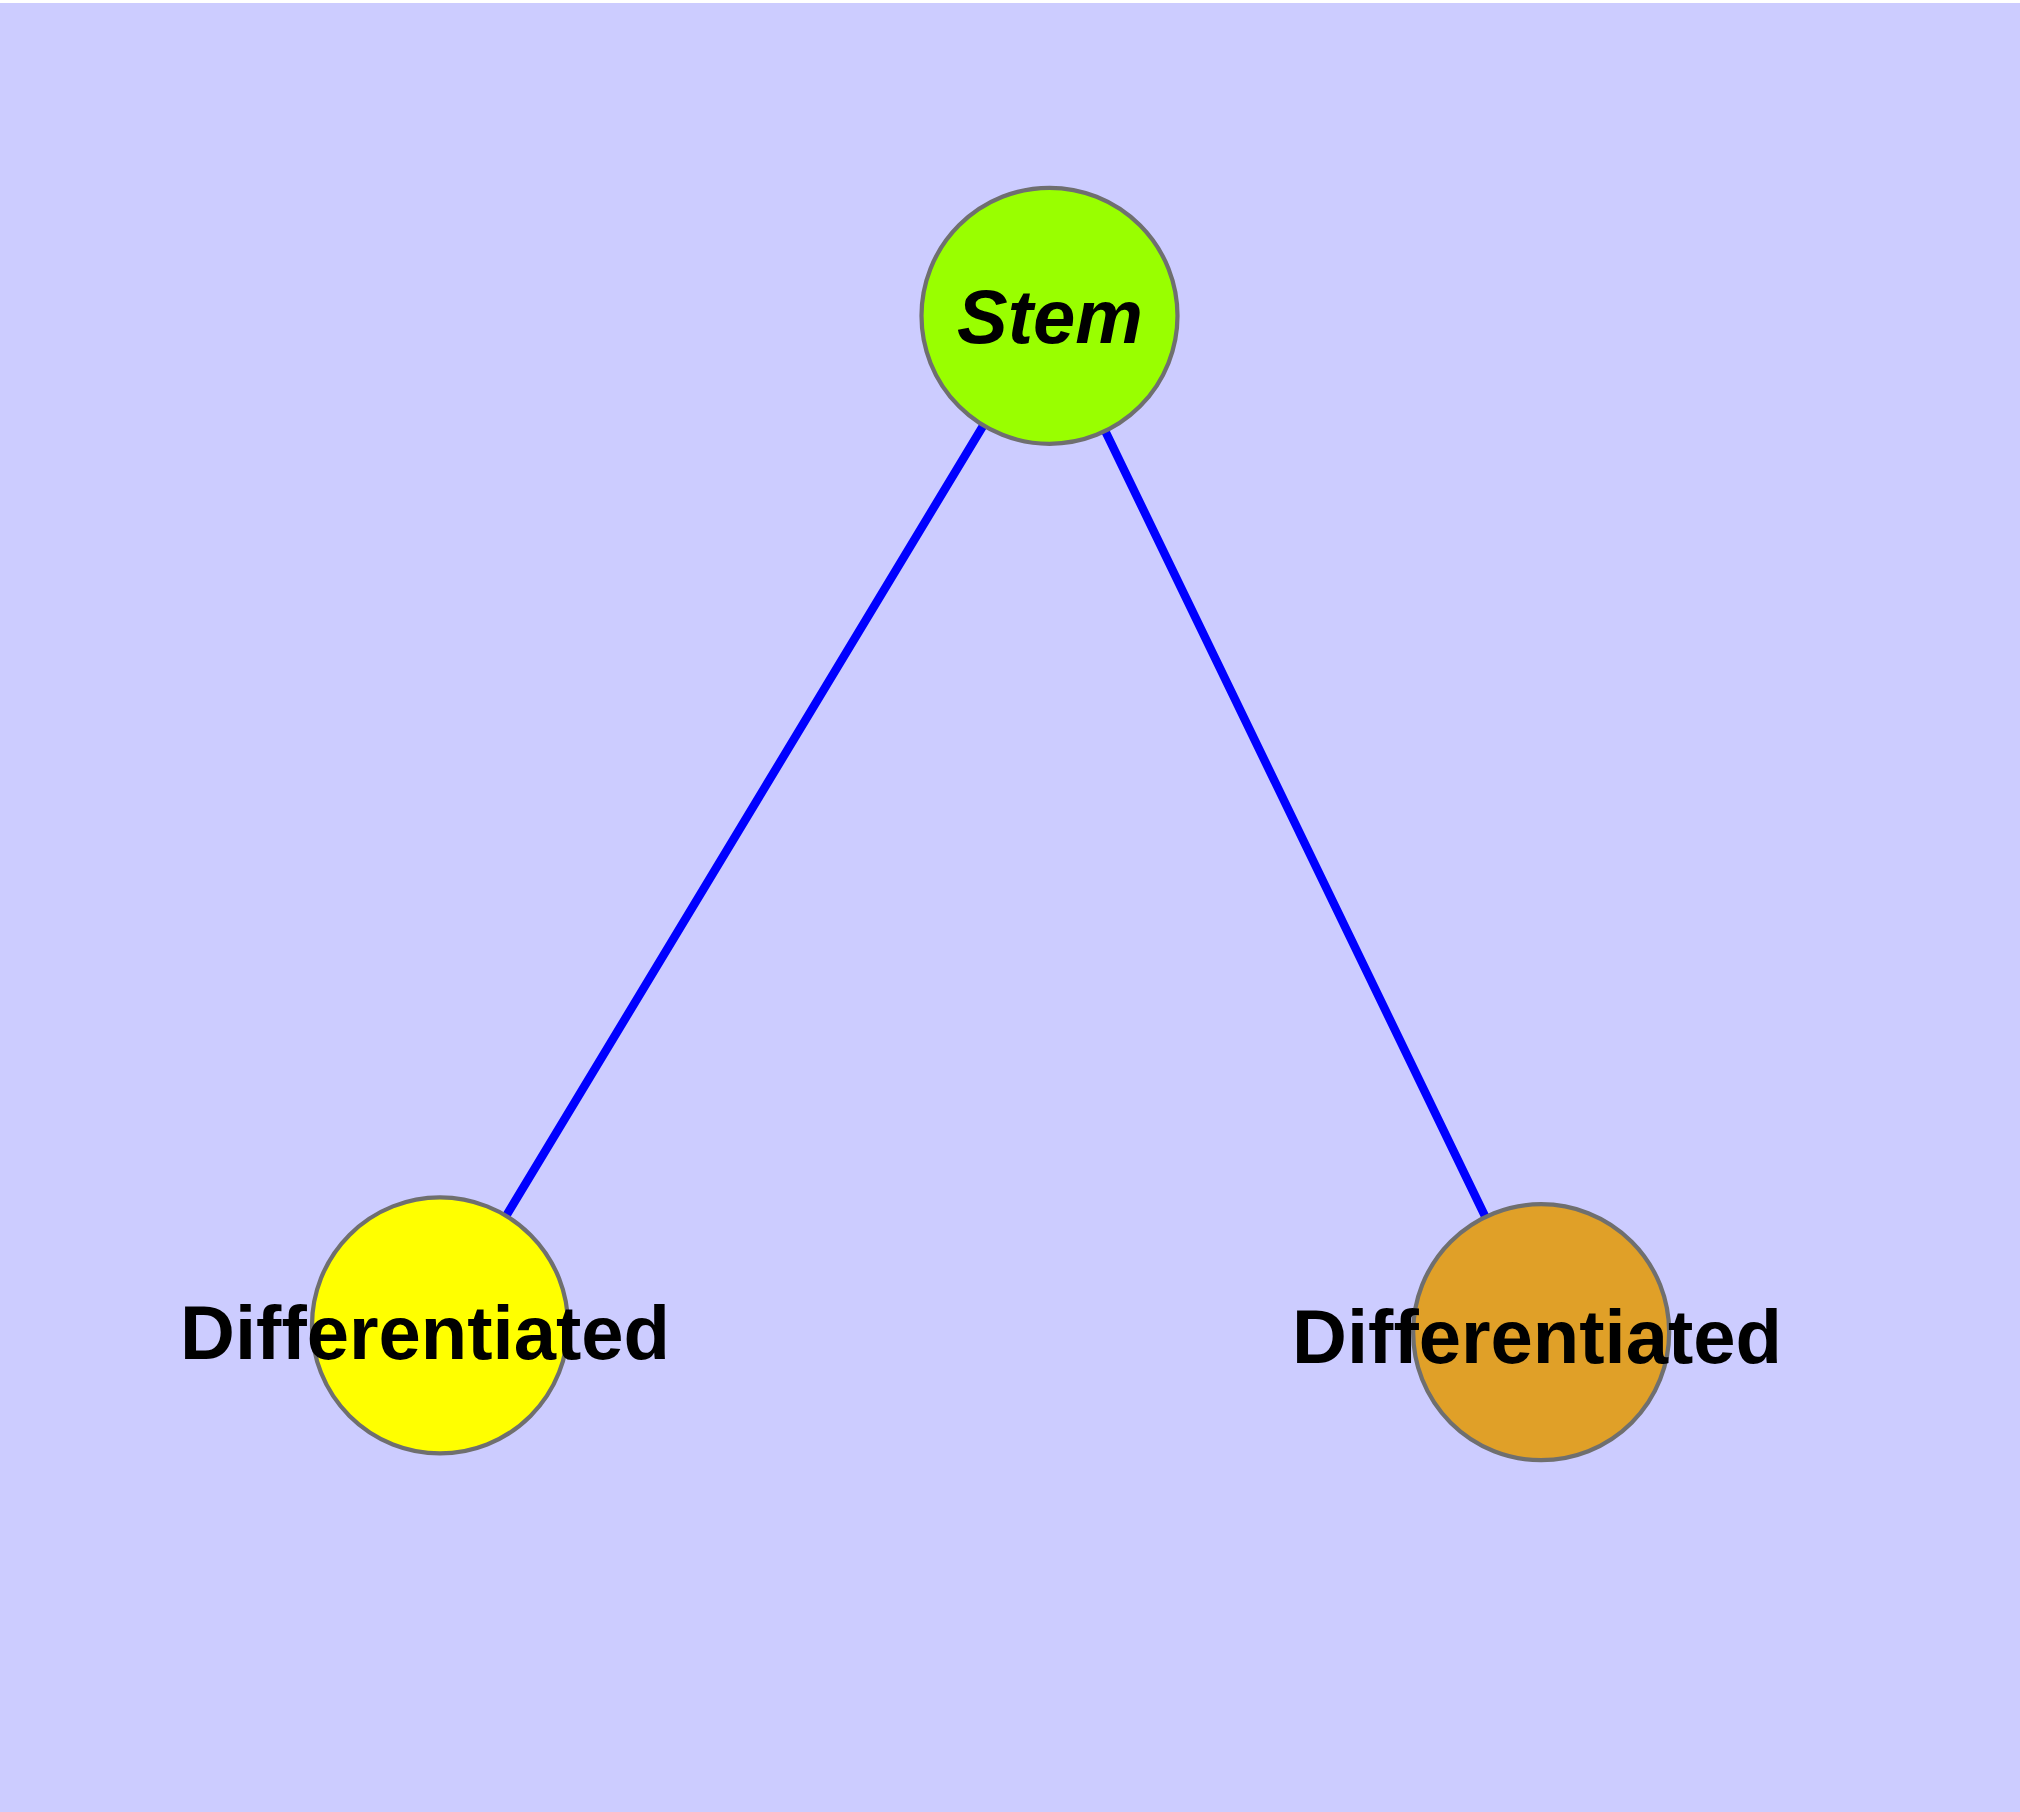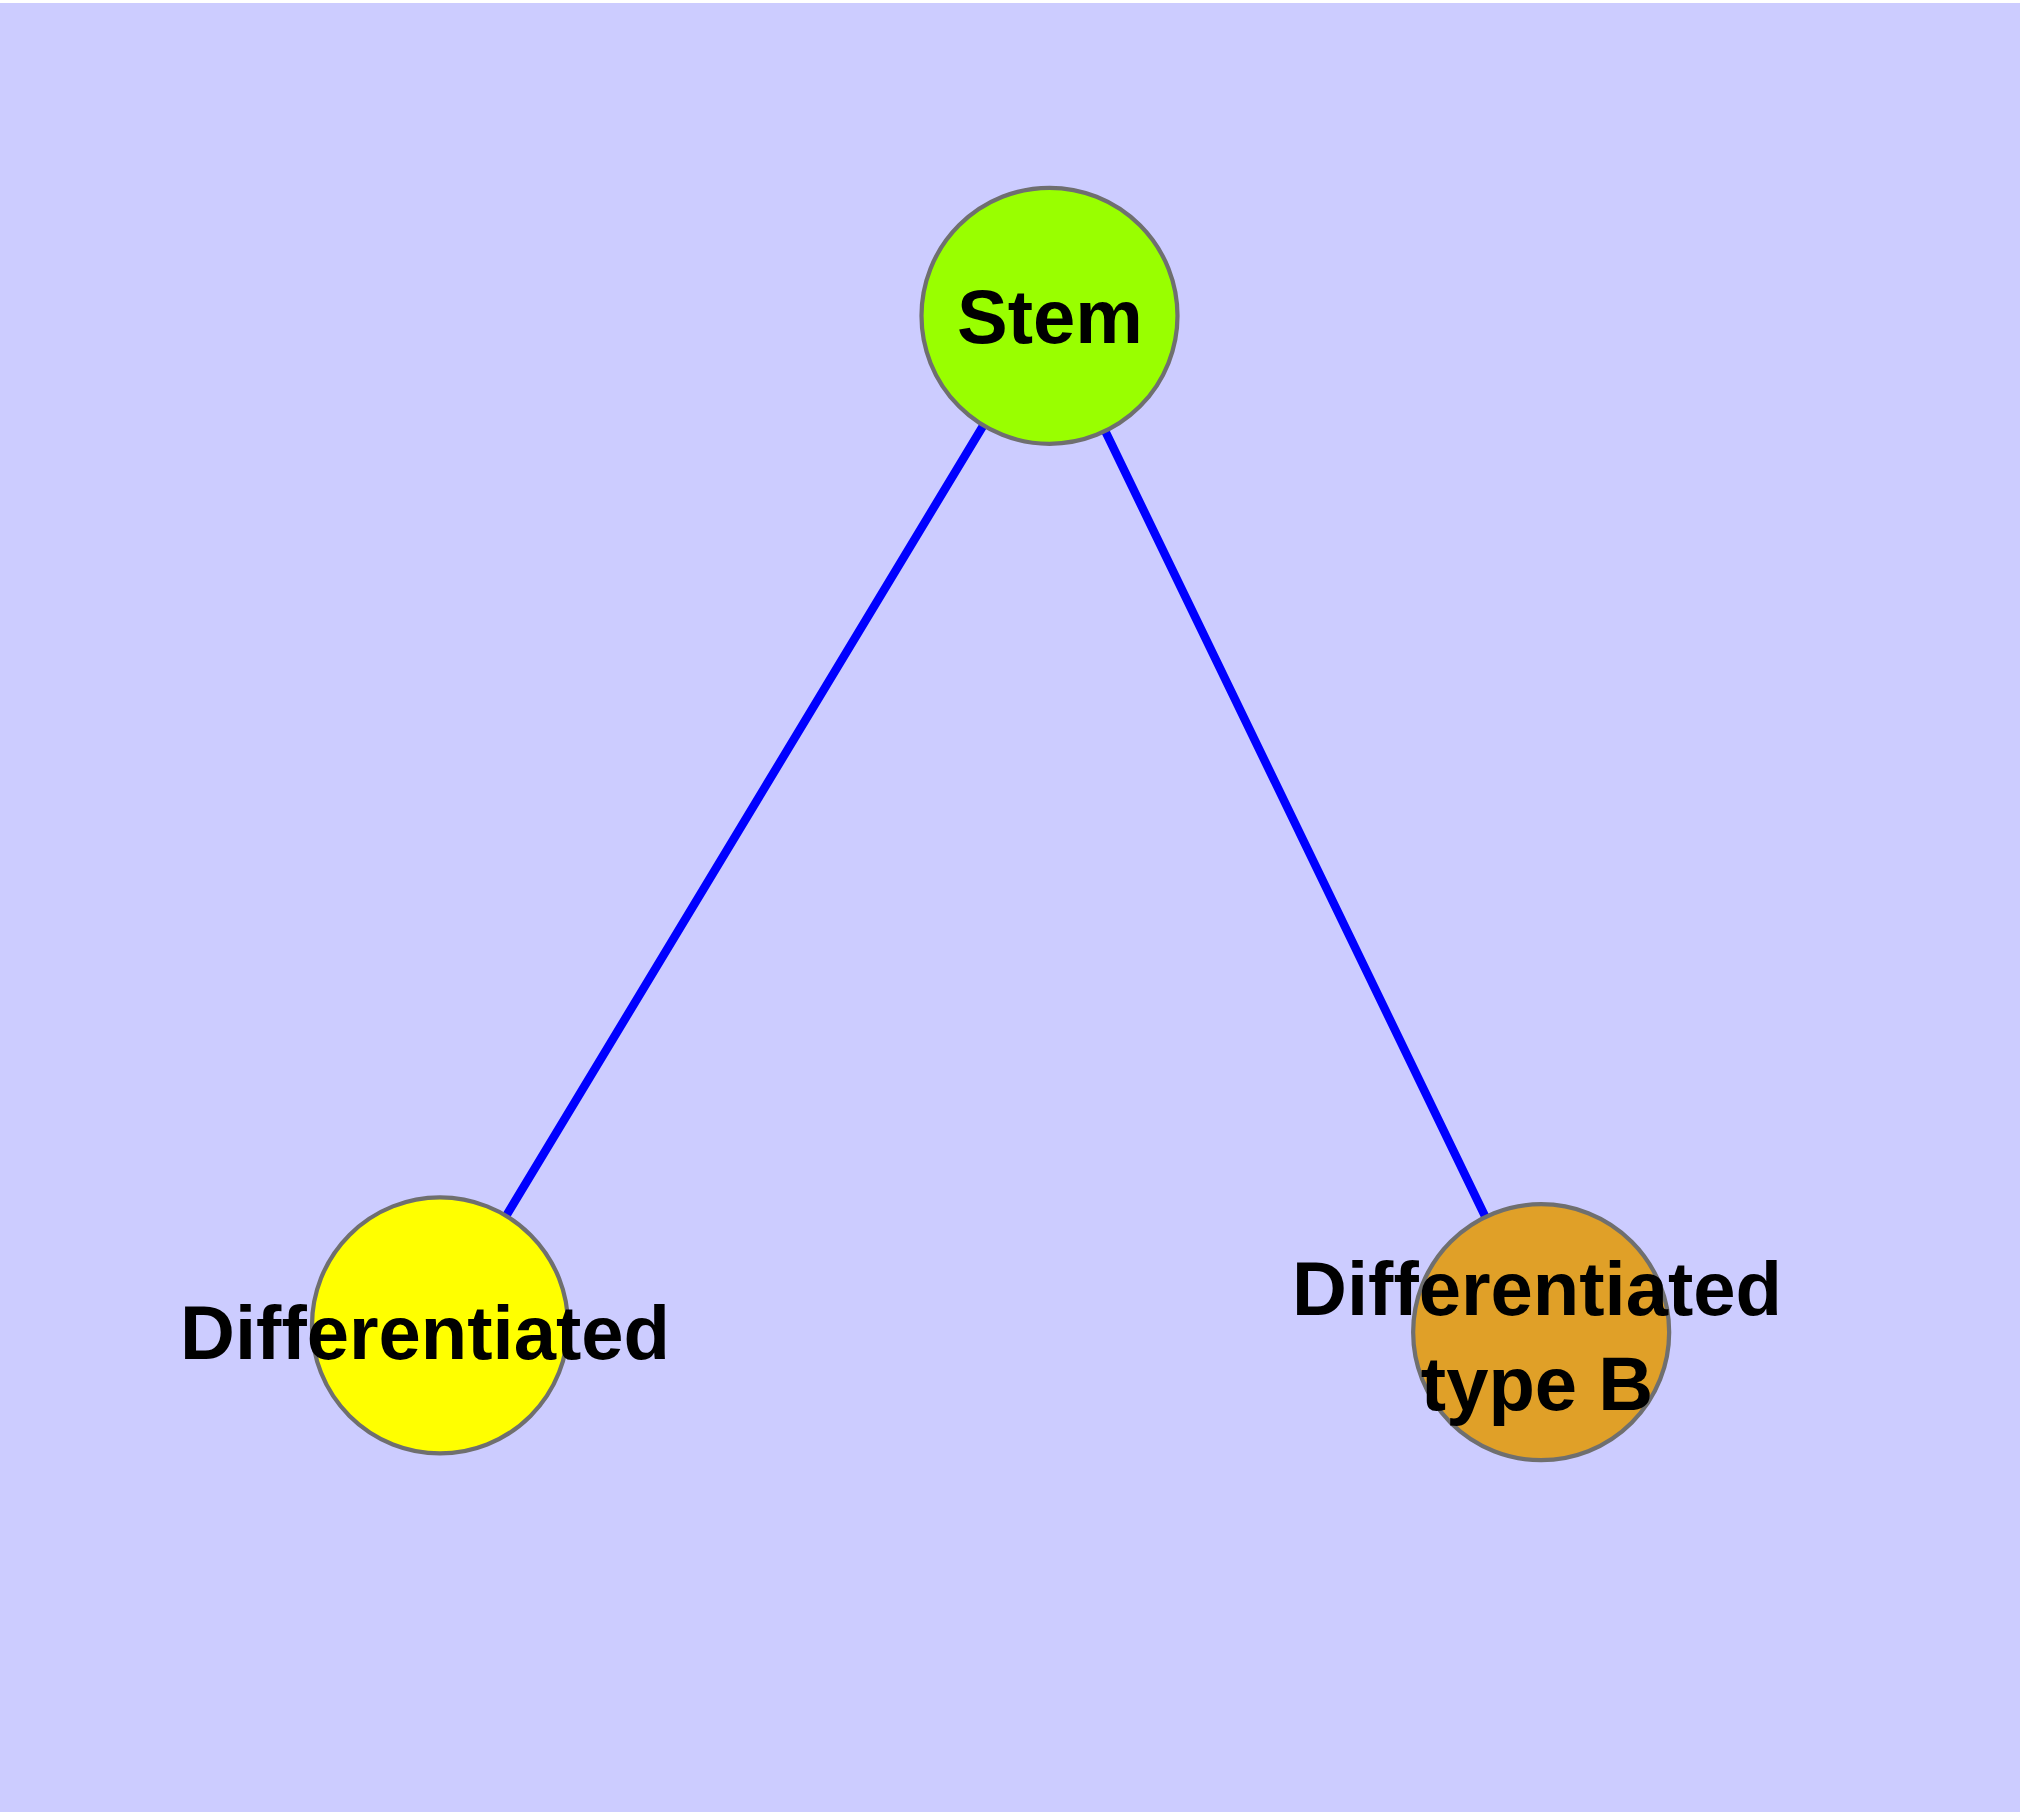--- a/index.html
+++ b/index.html
@@ -34,21 +34,21 @@
   }
   .node-label {
     position: absolute;
     transform: translate(-50%, -50%);
     font-weight: bold;
     font-size: 76px;
     line-height: 95px;
     text-align: center;
     white-space: nowrap;
   }
-  .label-stem   { left: 1050px; top: 313px;  }
+  .label-stem   { left: 1050px; top: 313px; font-style: italic;  }
   .label-type-a { left: 425px;  top: 1329px; }
   .label-type-b { left: 1537px; top: 1333px; }
 </style>
 </head>
 <body>
 
 <div class="canvas" style="background-color: rgb(204, 204, 255);">
 
   <svg class="graph-svg" viewBox="0 0 2384 2134">
 
@@ -63,17 +63,16 @@
   <div class="node-label label-stem" style="color: rgb(0, 0, 0);">
     <span>Stem</span>
   </div>
 
   <div class="node-label label-type-a" style="color: rgb(0, 0, 0);">
     <div>Differentiated</div>
   </div>
 
   <div class="node-label label-type-b" style="color: rgb(0, 0, 0);">
     <div>Differentiated</div>
-    <div>type B</div>
   </div>
 
 </div>
 
 
 </body></html>

